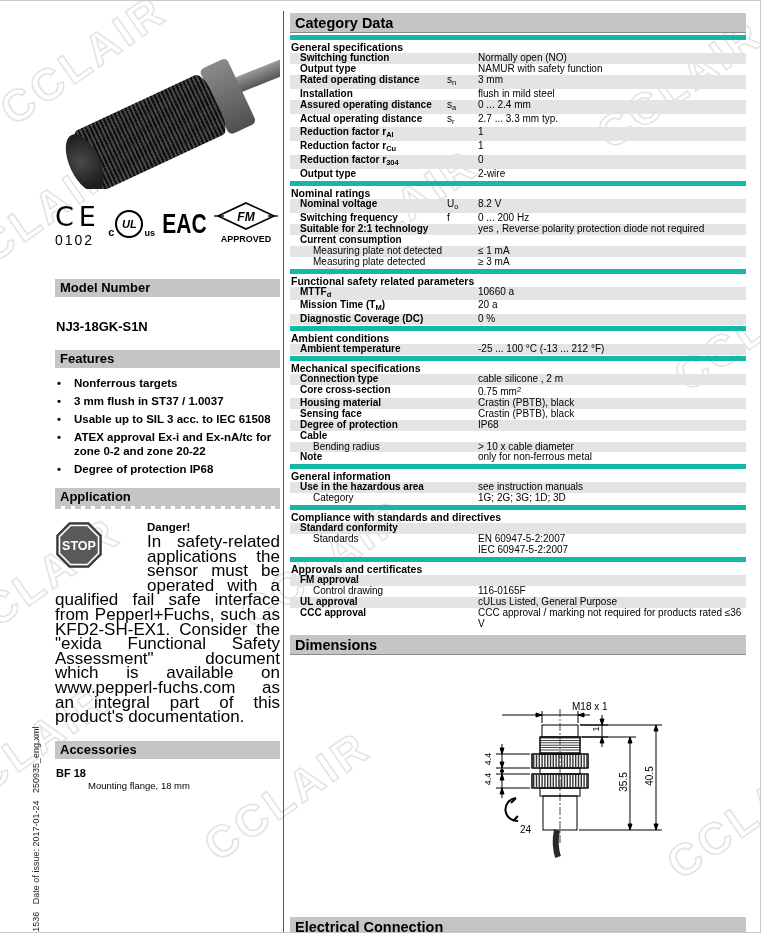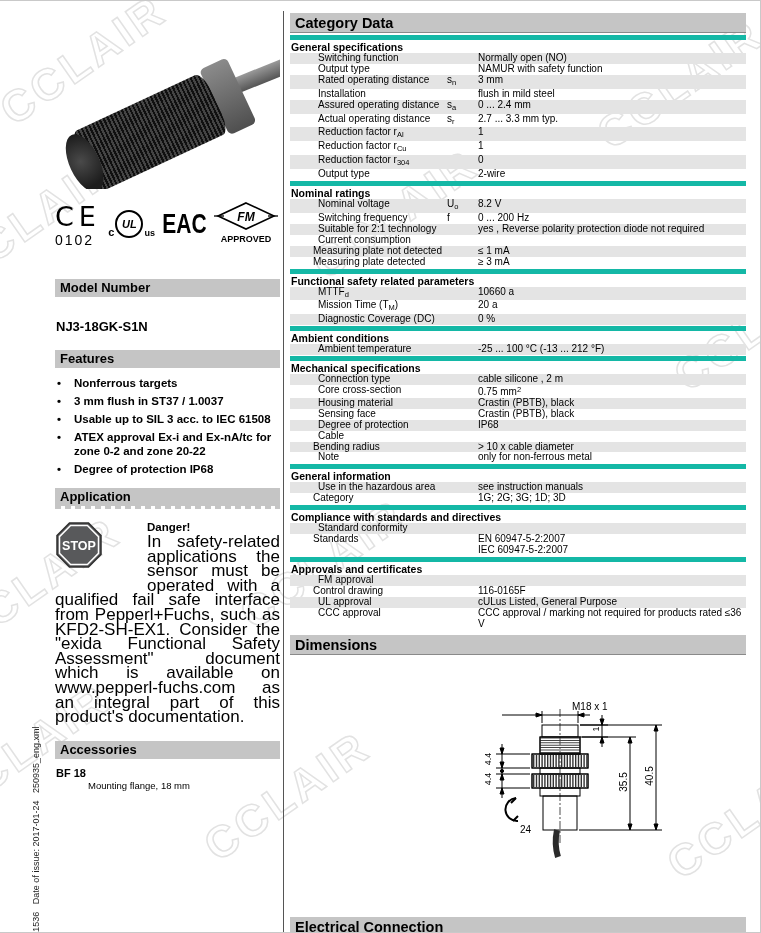--- a/index.html
+++ b/index.html
@@ -71,21 +71,21 @@
   .acc-name { font-size:11px; font-weight:bold; }
   .acc-desc { font-size:9.5px; margin-top:1px;padding-left:32px; }
 
   
   .ttable { margin-top:2px; }
   .tsec { font-size:10.5px; font-weight:bold; line-height:12px; border-top:5px solid #14b8a6;
           padding:1px 0 0 1px; margin-top:1px; }
   .trow { display:flex; font-size:10px; line-height:10.9px; }
   .trow.shaded { background:var(--row-shade,#e4e4e4); }
   .tlabel { width:157px; flex:none; }
-  .tlabel.ind1 { padding-left:28px; }
+  .tlabel.ind1 { padding-left:10px;font-weight:bold; }
   .tlabel.ind2 { padding-left:23px; }
   .tsym { width:31px; flex:none; }
   .tval { flex:1; white-space:pre-line; }
   sub { font-size:7.5px; vertical-align:-2px; }
   sup { font-size:7.5px; vertical-align:3px; }
 
   .dim-svg { display:block; margin:42px 0 0 150px; }
   .elec-svg { display:block; margin:24px 0 0 112px; }
   .bar-dims { margin-top:6px; }
   .bar-elec { margin-top:48px; }

